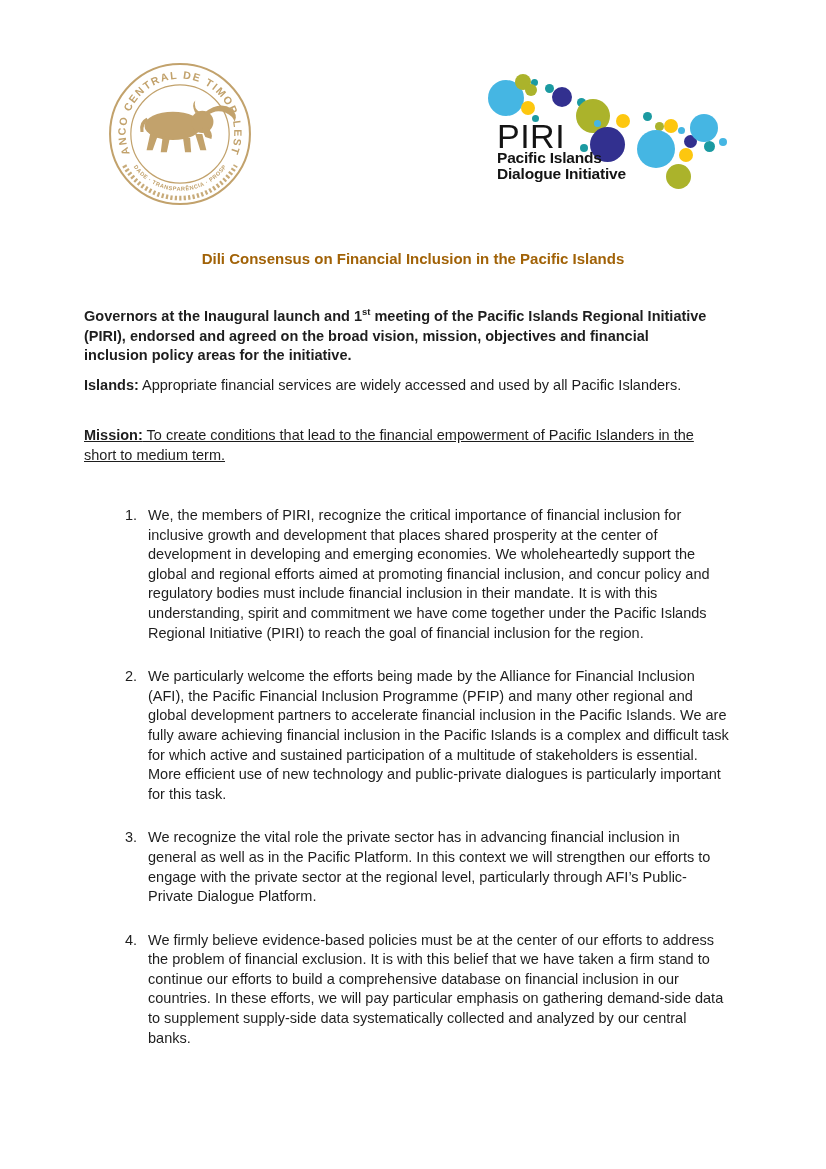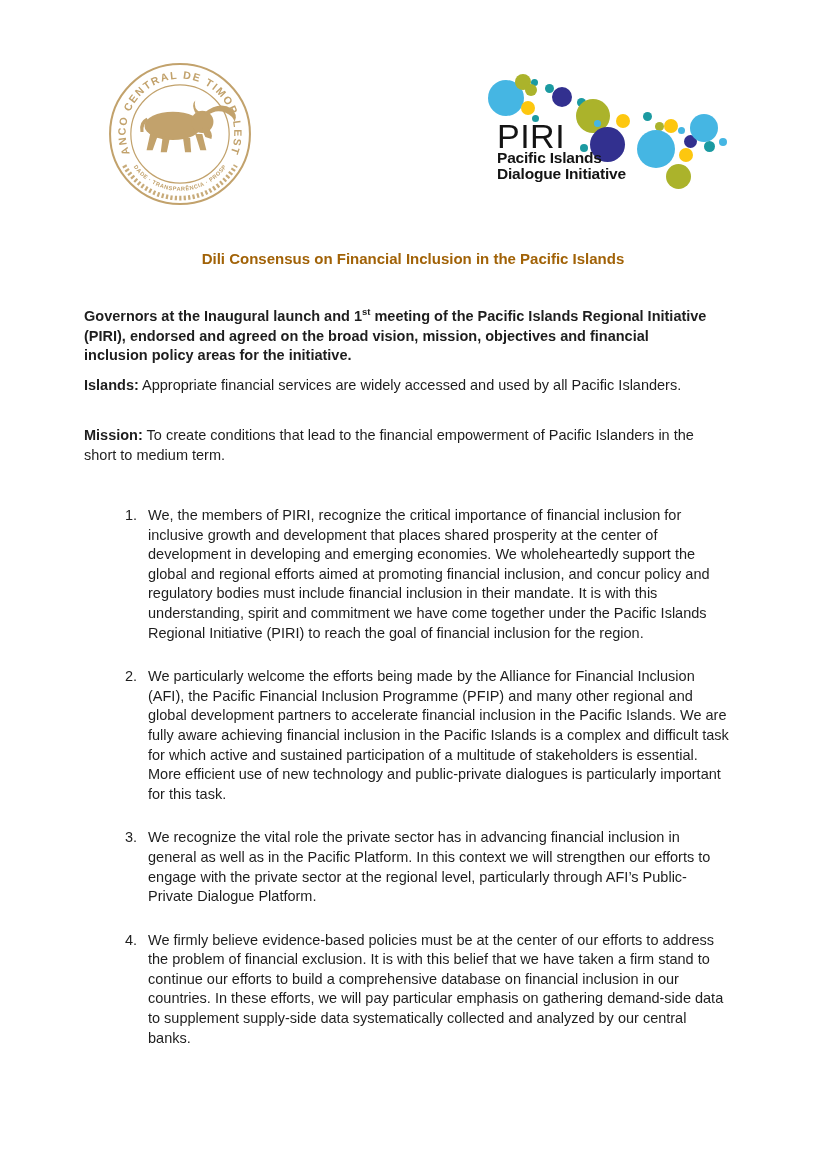--- a/index.html
+++ b/index.html
@@ -24,21 +24,21 @@
   .piri-sub{font-size:15.5px;line-height:16px;font-weight:bold;letter-spacing:-.2px;}
   
   .doc-title{position:absolute;left:0;right:0;top:250px;margin:0;text-align:center;
     font-size:15px;font-weight:bold;color:#a16207;}
   .doc-date{position:absolute;left:0;right:0;top:280px;text-align:center;
     font-size:15px;font-weight:bold;color:#1a1a1a;}
   .para{position:absolute;left:84px;width:630px;margin:0;font-size:14.5px;line-height:19.5px;}
   .intro{top:307px;font-weight:bold;}
   .intro sup{font-size:9.5px;line-height:0;}
   .vision{top:376px;}
-  .mission{top:426px;}
+  .mission{top:426px;text-decoration:underline;}
   .para b{font-weight:bold;}
   .consensus-list{position:absolute;left:100px;top:506px;width:632px;margin:0;padding:0;
     list-style:none;font-size:14.5px;line-height:19.6px;}
   .consensus-list li{position:relative;padding-left:48px;margin-bottom:24px;}
   .consensus-list .num{position:absolute;left:25px;top:0;}
 </style>
 </head>
 <body>
 
 <div class="page">

